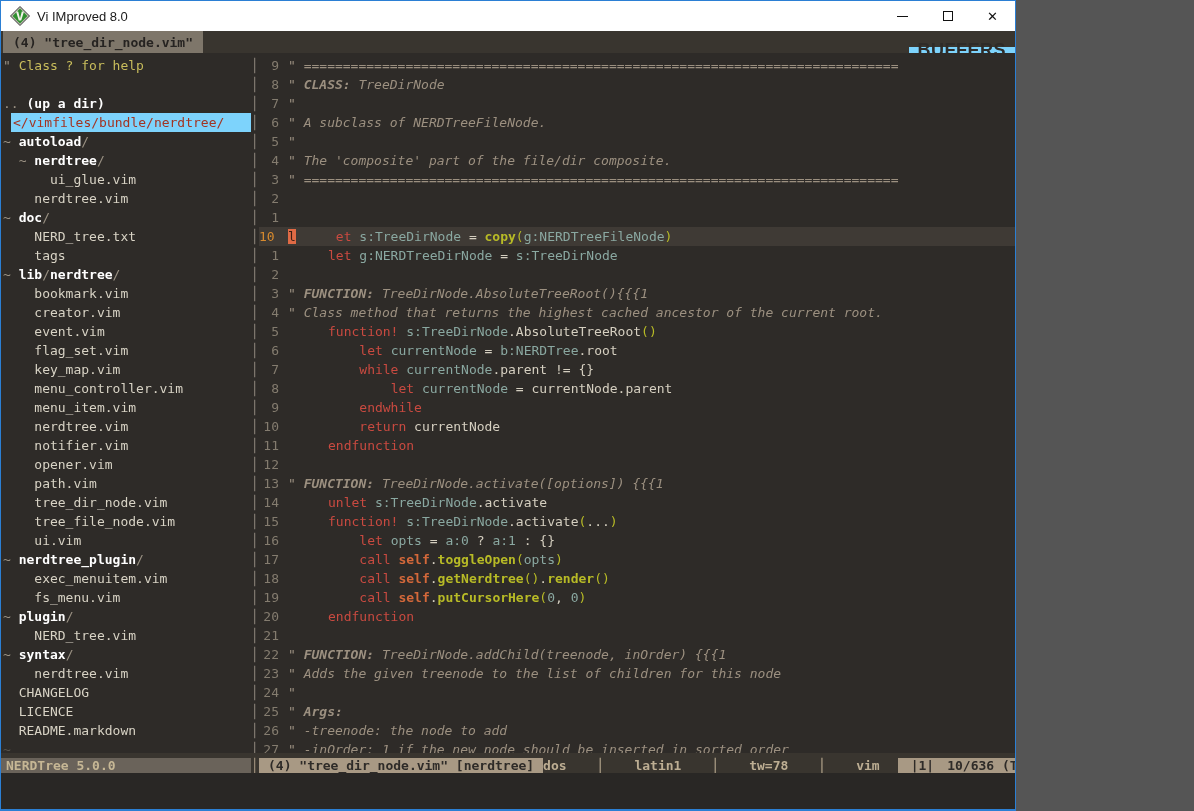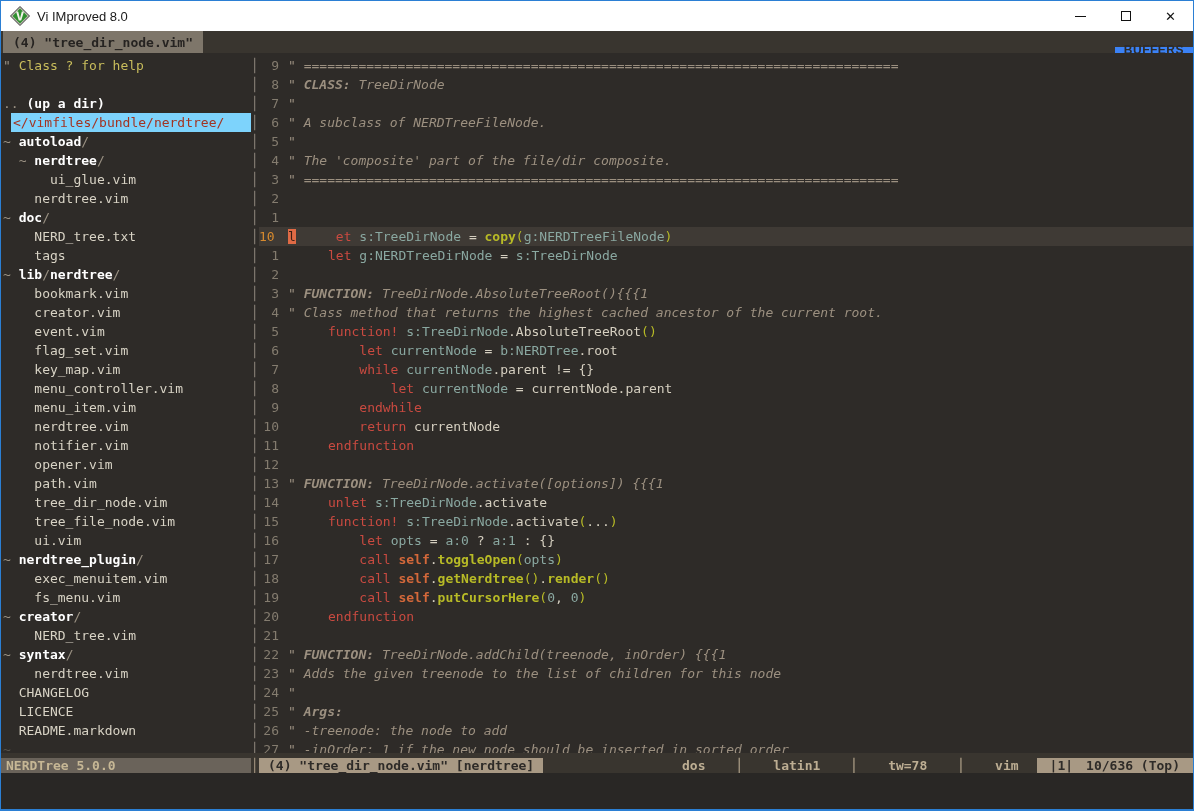--- a/index.html
+++ b/index.html
@@ -1,38 +1,38 @@
 <!DOCTYPE html>
 <html><head>
 <meta charset="utf-8">
 <style>
   * { margin:0; padding:0; box-sizing:border-box; }
   html,body { background:#555; }
   .window {
-    position:relative; width:1194px; height:811px;
+    position:relative; width:1016px; height:811px;
     border:1px solid #2b7fd4; border-bottom:2px solid #2b7fd4;
     display:flex; flex-direction:column;
     background:#2e2b28; overflow:hidden;
     font-family:"DejaVu Sans Mono", monospace;
   }
   
   .titlebar { height:30px; background:#ffffff; display:flex; align-items:center; flex:none; }
   .vim-icon { width:20px; height:20px; margin:0 7px 0 9px; flex:none; }
   .title-text { font-family:"Liberation Sans", sans-serif; font-size:13px; color:#1a1a1a; }
   .win-controls { margin-left:auto; display:flex; height:100%; }
   .win-btn { width:45px; height:100%; display:flex; align-items:center; justify-content:center;
              font-family:"Liberation Sans", sans-serif; font-size:13px; color:#111; }
   .win-btn .sq { width:10px; height:10px; border:1px solid #111; display:block; }
   .win-btn .mn { width:11px; height:1px; background:#111; display:block; }
   
   .tabline { height:22px; background:#39352f; display:flex; align-items:stretch; flex:none; }
   .tab { margin-left:2px; padding:0 10px; background:#7e766a; color:#262321;
          font-size:13px; font-weight:bold; display:flex; align-items:center; white-space:pre; }
-  .buffers-label { margin-left:auto; padding:0 9px; background:#3b82f6; color:#2e2b28;
-         font-family:"Liberation Sans", sans-serif; font-size:12px; font-weight:bold;
+  .buffers-label { margin-left:auto; padding:0 9px; background:#7dd3fc; color:#2e2b28;
+         font-family:"Liberation Sans", sans-serif; font-size:18px; font-weight:bold;
          display:flex; align-items:center; letter-spacing:0.5px;margin-top:16px; }
   
   .main { flex:none; height:700px; display:flex; overflow:hidden; padding-top:3px; }
   .sidebar { width:250px; flex:none; overflow:hidden; font-size:13px; line-height:19px; }
   .trow { height:19px; white-space:pre; padding-left:2px; }
   .trow.hl { background:#7dd3fc;margin-left:10px; }
   .divider { width:8px; flex:none; color:#8d857a; font-size:13px; line-height:19px; text-align:center; }
   .codearea { flex:1; overflow:hidden; font-size:13px; line-height:19px; }
   .cline { height:19px; white-space:pre; }
   .cline.cur { background:#3f3a35; }
@@ -123,21 +123,21 @@
         <div class="trow"><span class="tk-q">    </span><span class="tk-f">nerdtree.vim</span></div>
         <div class="trow"><span class="tk-q">    </span><span class="tk-f">notifier.vim</span></div>
         <div class="trow"><span class="tk-q">    </span><span class="tk-f">opener.vim</span></div>
         <div class="trow"><span class="tk-q">    </span><span class="tk-f">path.vim</span></div>
         <div class="trow"><span class="tk-q">    </span><span class="tk-f">tree_dir_node.vim</span></div>
         <div class="trow"><span class="tk-q">    </span><span class="tk-f">tree_file_node.vim</span></div>
         <div class="trow"><span class="tk-q">    </span><span class="tk-f">ui.vim</span></div>
         <div class="trow"><span class="tk-q">~ </span><span class="tk-yb">nerdtree_plugin</span><span class="tk-q">/</span></div>
         <div class="trow"><span class="tk-q">    </span><span class="tk-f">exec_menuitem.vim</span></div>
         <div class="trow"><span class="tk-q">    </span><span class="tk-f">fs_menu.vim</span></div>
-        <div class="trow"><span class="tk-q">~ </span><span class="tk-yb">creator</span><span class="tk-q">/</span></div>
+        <div class="trow"><span class="tk-q">~ </span><span class="tk-yb">plugin</span><span class="tk-q">/</span></div>
         <div class="trow"><span class="tk-q">    </span><span class="tk-f">NERD_tree.vim</span></div>
         <div class="trow"><span class="tk-q">~ </span><span class="tk-yb">syntax</span><span class="tk-q">/</span></div>
         <div class="trow"><span class="tk-q">    </span><span class="tk-f">nerdtree.vim</span></div>
         <div class="trow"><span class="tk-q">  </span><span class="tk-f">CHANGELOG</span></div>
         <div class="trow"><span class="tk-q">  </span><span class="tk-f">LICENCE</span></div>
         <div class="trow"><span class="tk-q">  </span><span class="tk-f">README.markdown</span></div>
         <div class="trow"><span class="tk-tilde">~</span></div>
       </div>
     <div class="divider">
         <div>│</div>

